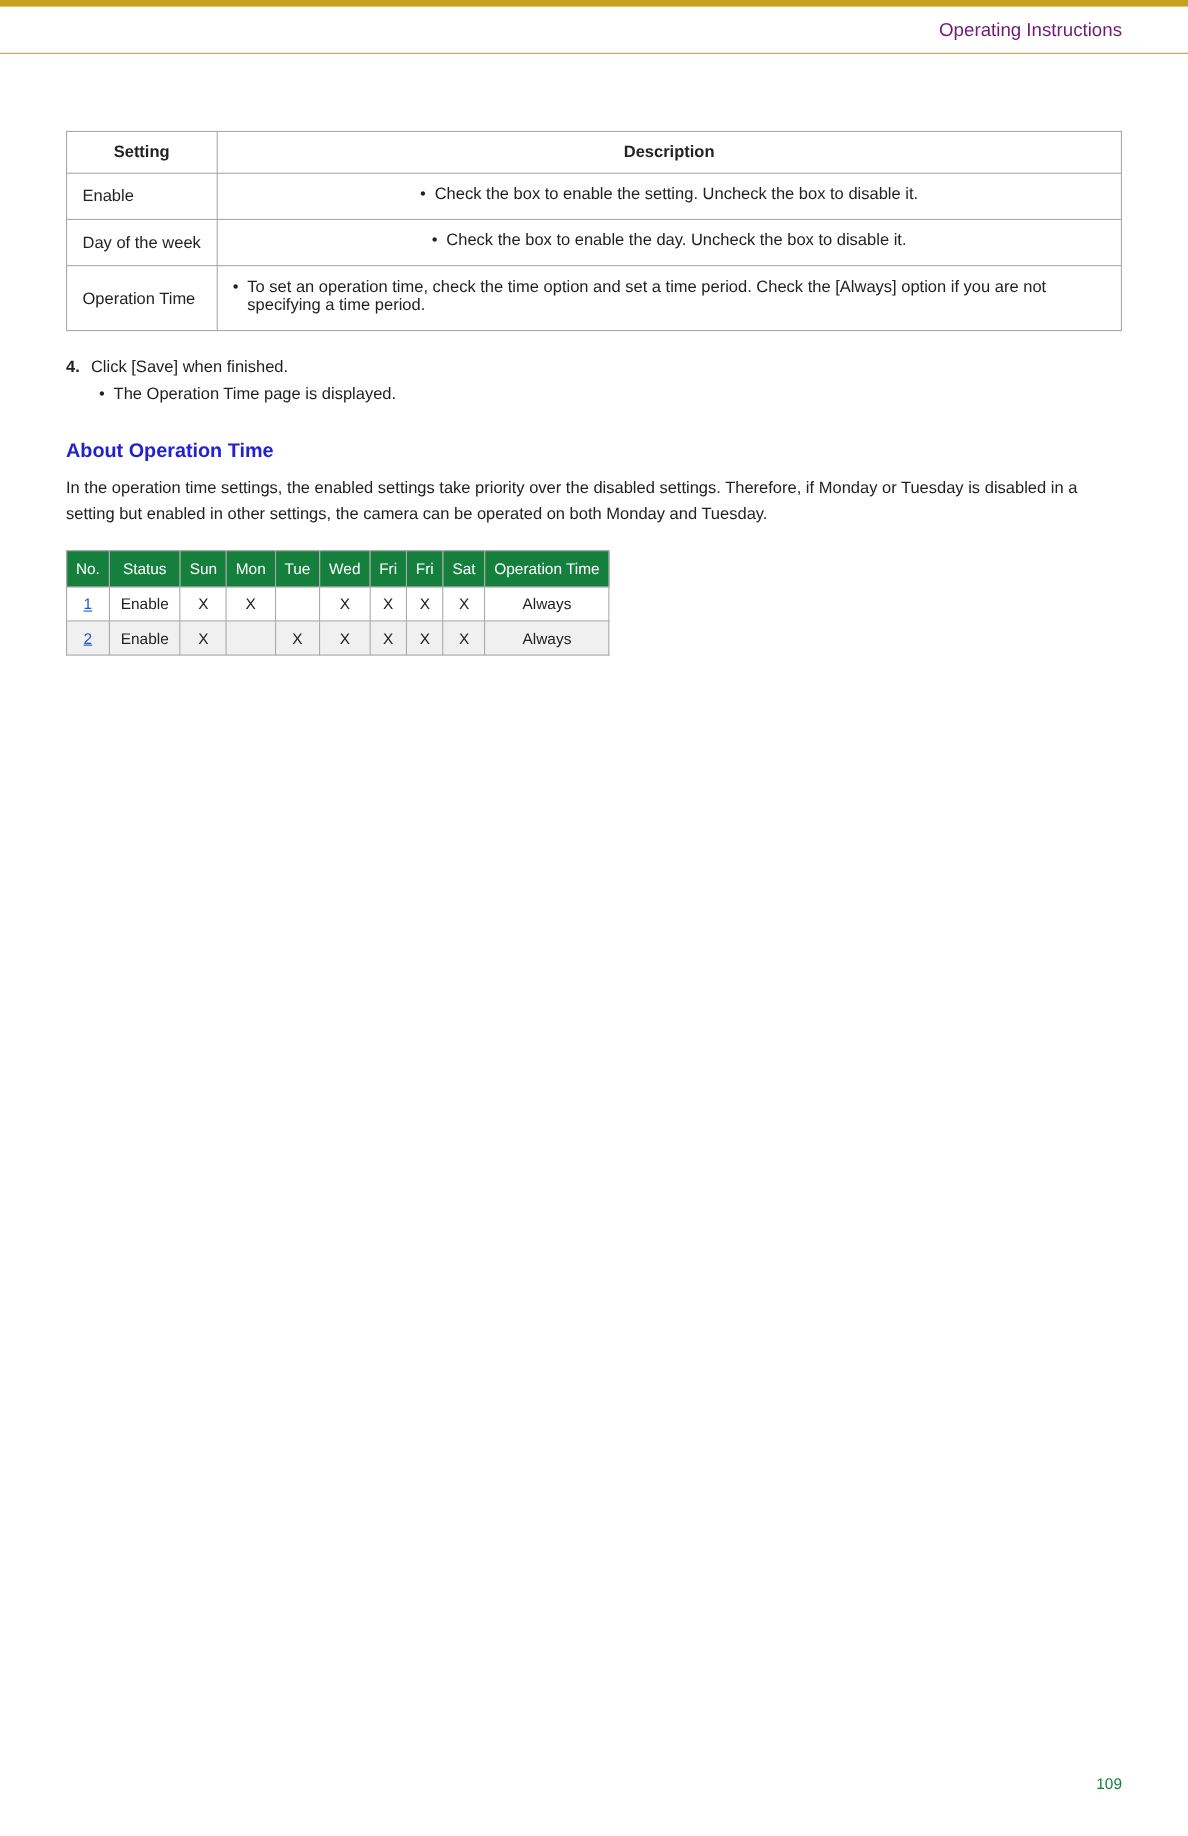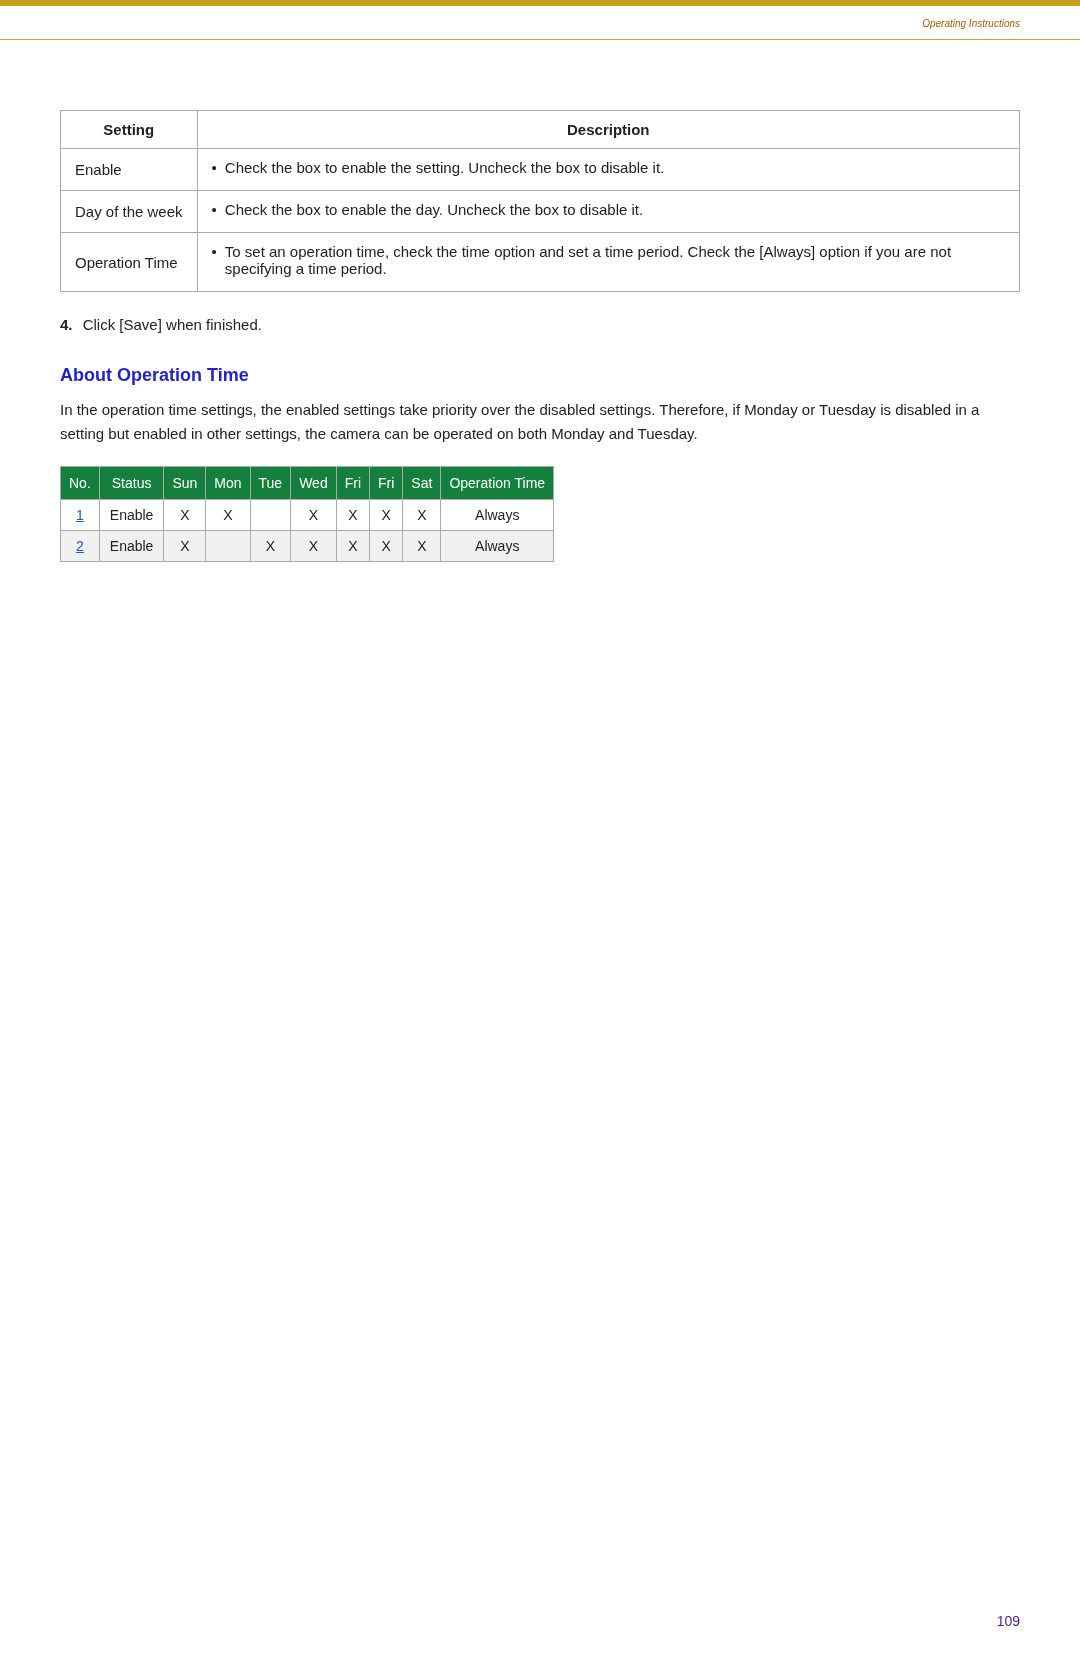--- a/index.html
+++ b/index.html
@@ -35,23 +35,22 @@
     
     .header-area {
       display: flex;
       justify-content: flex-end;
       padding: 18px 60px 10px 60px;
       border-bottom: 1px solid #d0a030;
       margin-bottom: 30px;
     }
 
     .header-text {
-      font-size: 10px;
-      color: #a16207;
-      font-style: italic;
+      font-size: 17px;
+      color: #701a75;
     }
 
     
     .settings-table {
       width: 100%;
       border-collapse: collapse;
       margin-bottom: 24px;
       font-size: 15px;
     }
 
@@ -81,20 +80,21 @@
 
     .bullet-item {
       list-style: none;
       padding-left: 0;
     }
 
     .bullet-item li {
       display: flex;
       align-items: flex-start;
       margin-bottom: 4px;
+      justify-content: center;
     }
 
     .bullet-item li::before {
       content: "•";
       margin-right: 8px;
       flex-shrink: 0;
     }
 
     
     .step-section {
@@ -180,21 +180,21 @@
       text-decoration: underline;
       cursor: pointer;
     }
 
     
     .page-number {
       position: absolute;
       bottom: 40px;
       right: 60px;
       font-size: 14px;
-      color: #4c1d95;
+      color: #15803d;
     }
   </style>
 </head>
 <body>
 
 <div class="top-bar"></div>
 
 <div class="header-area">
   <span class="header-text">Operating Instructions</span>
 </div>
@@ -241,20 +241,23 @@
       </tr>
     </tbody>
   </table>
 
   <div class="step-section">
     <div class="step-content">
       <span class="step-number">4.</span>
       <span>Click [Save] when finished.</span>
     </div>
     <ul class="step-bullets">
+      <li>
+        <span>The Operation Time page is displayed.</span>
+      </li>
     </ul>
   </div>
 
   <div class="about-section">
     <h2 class="section-heading">About Operation Time</h2>
     <p class="body-paragraph">In the operation time settings, the enabled settings take priority over the disabled settings. Therefore, if Monday or Tuesday is disabled in a setting but enabled in other settings, the camera can be operated on both Monday and Tuesday.</p>
 
     <div class="op-table-wrapper">
       <table class="op-table">
         <thead>

